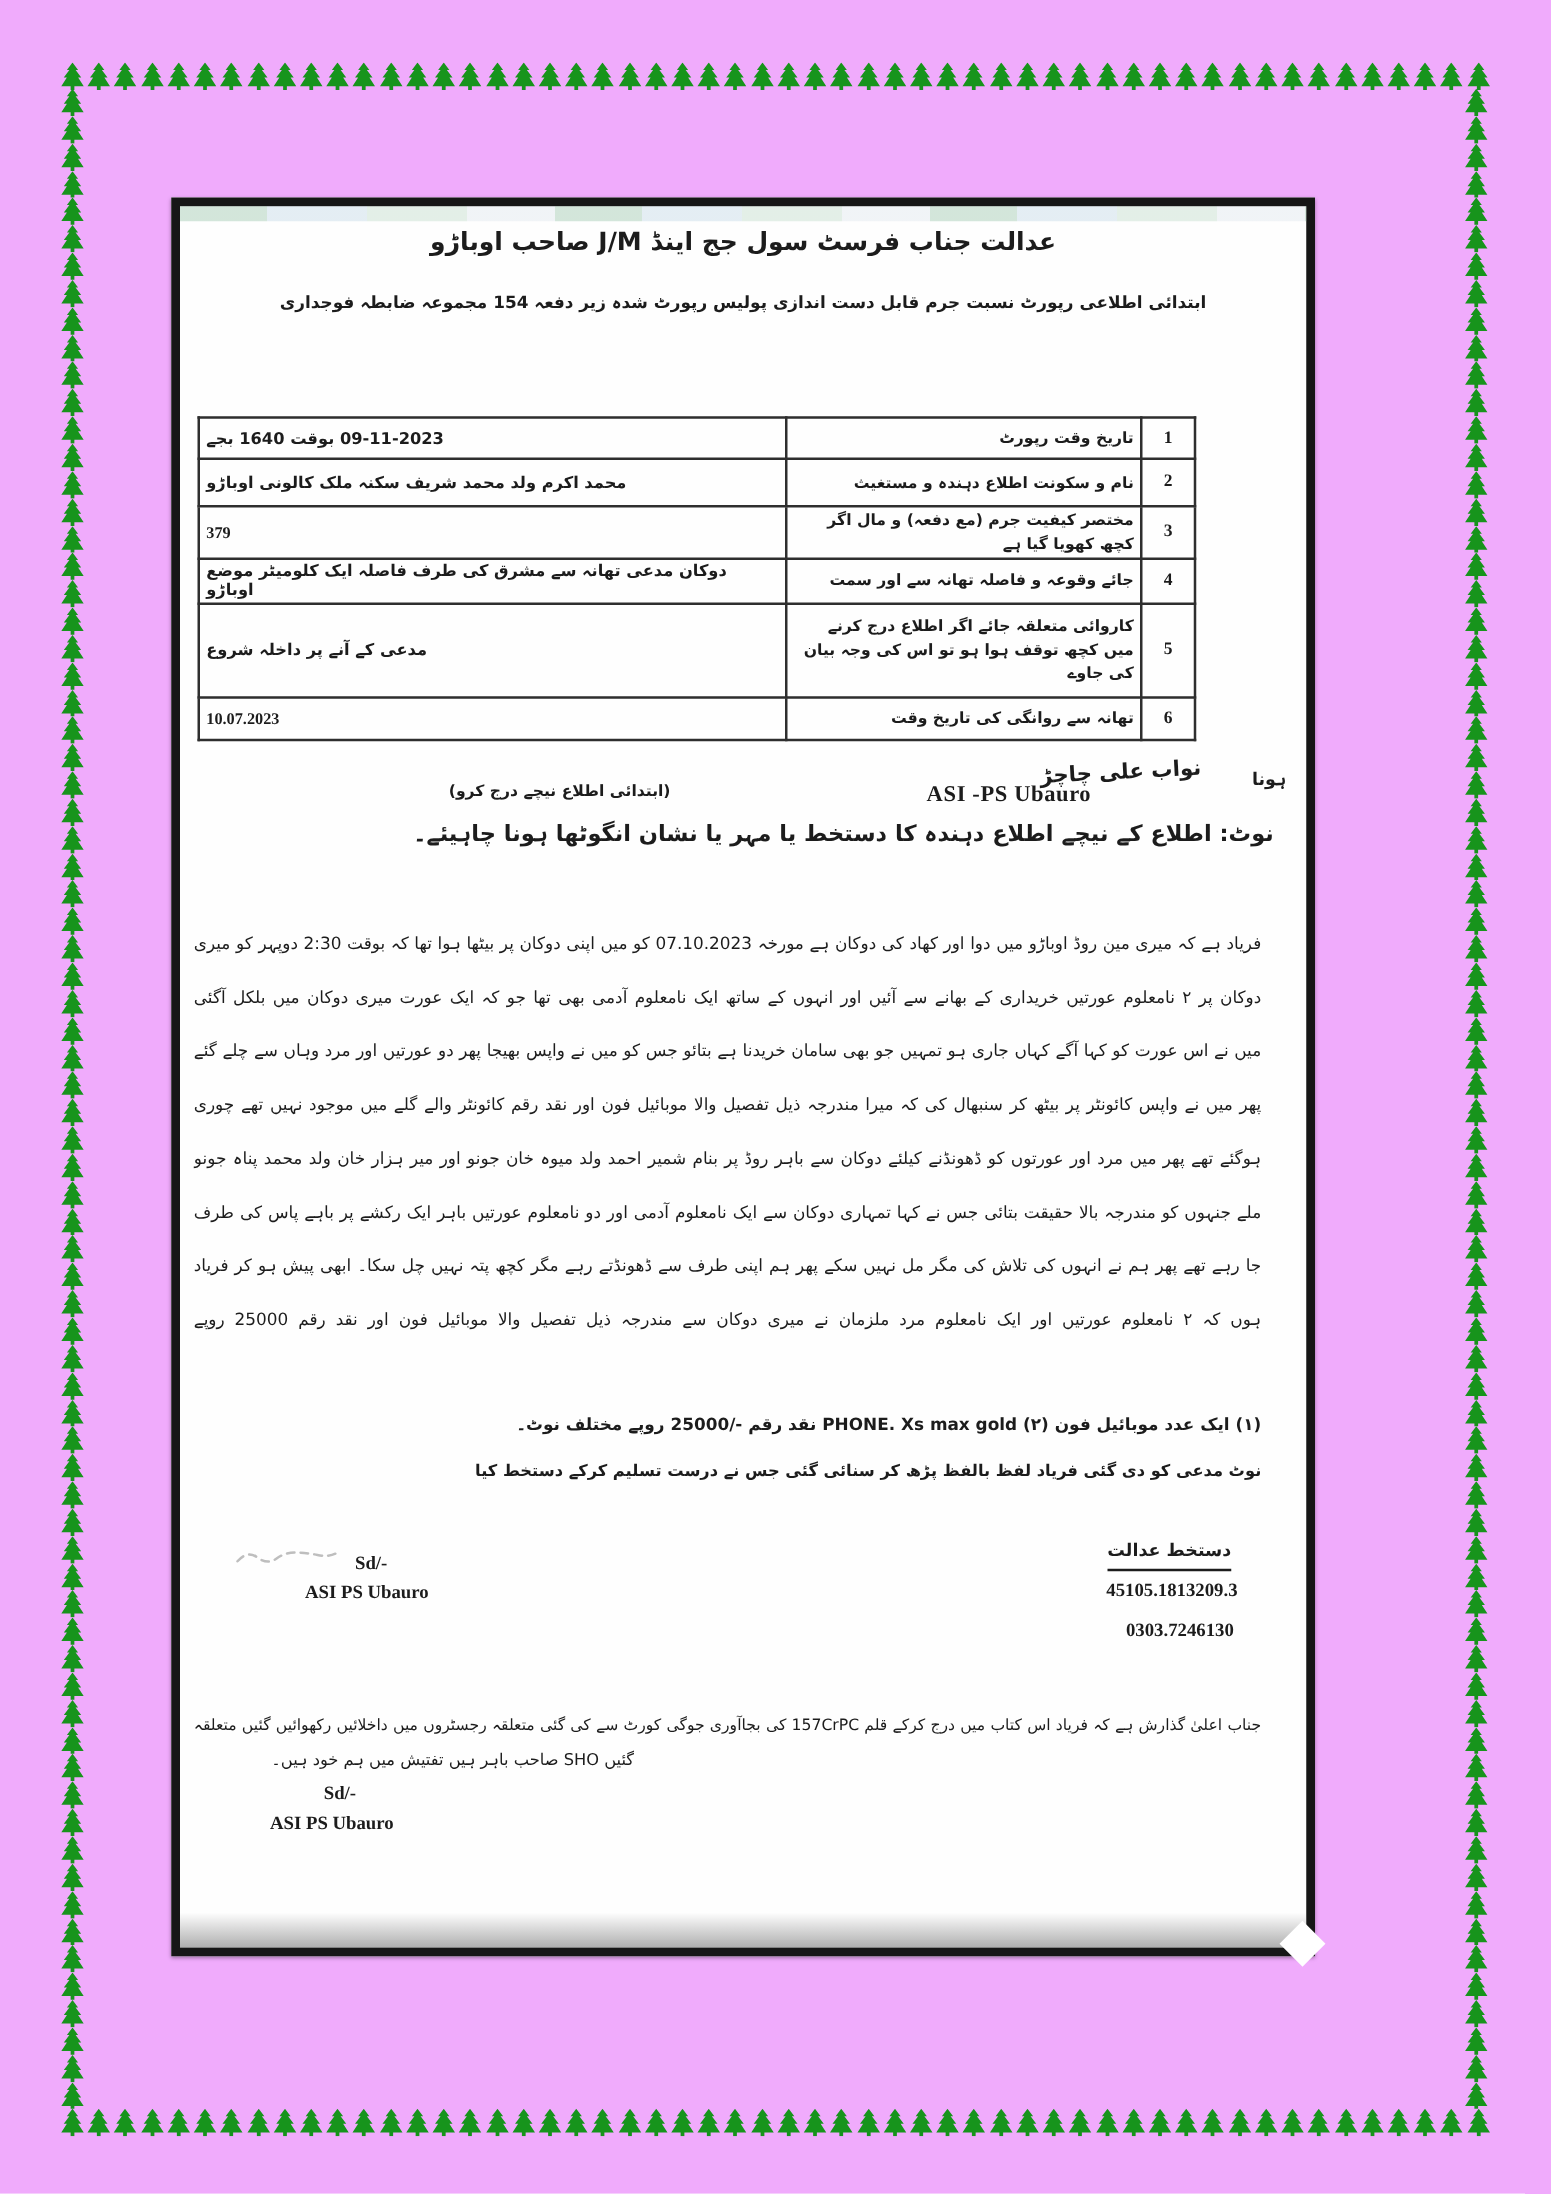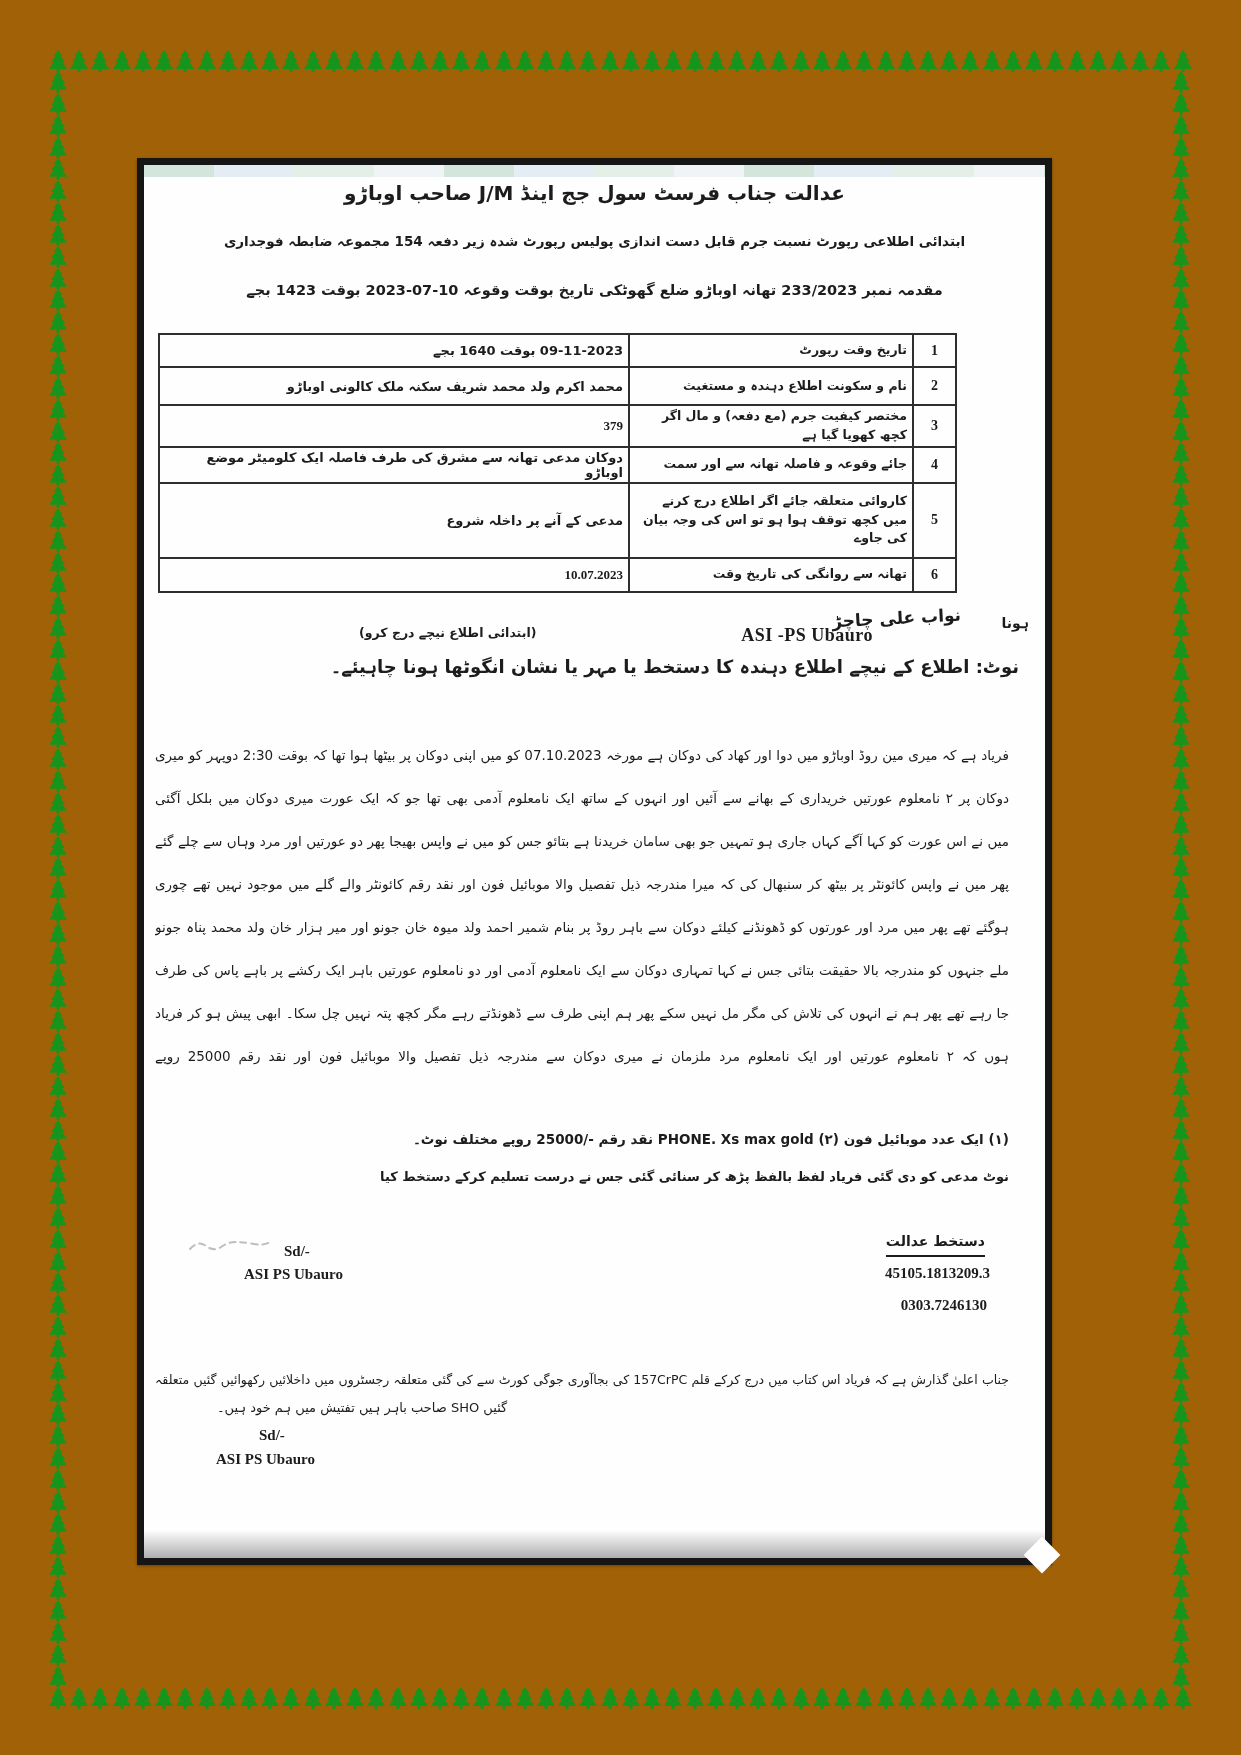--- a/index.html
+++ b/index.html
@@ -1,16 +1,16 @@
 <!DOCTYPE html>
 <html lang="ur"><head>
 <meta charset="utf-8">
 <style>
   html,body{margin:0;padding:0;background:#ffffff;}
-  .page{position:relative;width:1241px;height:1755px;background:#a16207;overflow:hidden;
+  .page{position:relative;width:1241px;height:1755px;background:#f0abfc;overflow:hidden;
         font-family:"DejaVu Sans",sans-serif;color:#1c1c1c;}
   .abs{position:absolute;}
   
   .strip{position:absolute;display:flex;justify-content:space-between;}
   .strip.h{flex-direction:row;left:48px;width:1145px;height:22px;}
   .strip.v{flex-direction:column;top:71px;height:1616px;width:22px;}
   #border-top{top:50px;}
   #border-bottom{top:1687px;}
   #border-left{left:48px;}
   #border-right{left:1171px;}
@@ -31,21 +31,21 @@
   .hdr{left:0;right:0;text-align:center;font-weight:bold;white-space:nowrap;}
   .hdr1{top:16px;font-size:20px;}
   .hdr2{top:68px;font-size:13.5px;}
   .hdr3{top:117px;font-size:14.5px;}
   
   table.fir{position:absolute;left:14px;top:168px;width:797px;direction:rtl;
         border-collapse:collapse;table-layout:fixed;}
   table.fir td{border:2px solid #2e2e2e;vertical-align:middle;padding:1px 5px;overflow:hidden;}
   td.num{text-align:center;font-weight:bold;font-size:14px;font-family:"Liberation Serif",serif;}
   td.lbl{text-align:right;font-weight:bold;font-size:12.5px;line-height:1.5;}
-  td.val{text-align:right;font-size:13px;font-weight:bold;}
+  td.val{text-align:left;font-size:13px;font-weight:bold;}
   tr.r1{height:33px;}tr.r2{height:38px;}tr.r3{height:34px;}
   tr.r4{height:36px;}tr.r5{height:75px;}tr.r6{height:34px;}
   .sig-label{top:450px;right:16px;font-size:14px;font-weight:bold;}
   .sig-name{top:443px;right:84px;font-size:17px;font-weight:bold;transform:rotate(-3deg);}
   .sig-officer{top:460px;right:172px;font-size:18px;letter-spacing:.5px;}
   .sig-instruction{top:460px;left:215px;font-size:12.5px;font-weight:bold;}
   .note1{top:491px;right:26px;font-size:18px;font-weight:bold;white-space:nowrap;}
   .bodyline{left:11px;right:36px;height:43px;line-height:40px;font-size:13.5px;
         text-align:justify;text-align-last:justify;overflow:hidden;}
   .bodyline.last{text-align:right;text-align-last:right;}
@@ -847,21 +847,20 @@
       <svg width="20" height="22" viewBox="0 0 20 22">
         <path fill="#17941c" d="M10 0 L14.5 6 L12.5 6 L17 12 L14.5 12 L19 19 L11.5 19 L11.5 22 L8.5 22 L8.5 19 L1 19 L5.5 12 L3 12 L7.5 6 L5.5 6 Z"></path>
       </svg>
     </div>
 
   <div class="scan">
     <div class="tint-top"></div>
 
     <div class="abs hdr hdr1 ur">عدالت جناب فرسٹ سول جج اینڈ J/M صاحب اوباڑو</div>
     <div class="abs hdr hdr2 ur">ابتدائی اطلاعی رپورٹ نسبت جرم قابل دست اندازی پولیس رپورٹ شدہ زیر دفعہ 154 مجموعہ ضابطہ فوجداری</div>
-    <div class="abs hdr hdr3 ur">مقدمہ نمبر 233/2023 تھانہ اوباڑو ضلع گھوٹکی تاریخ بوقت وقوعہ 10-07-2023 بوقت 1423 بجے</div>
 
     <table class="fir">
       <colgroup>
           <col style="width:43px">
           <col style="width:284px">
           <col style="width:470px">
         </colgroup>
       <tbody>
           <tr class="r1">
         <td class="num">1</td>

